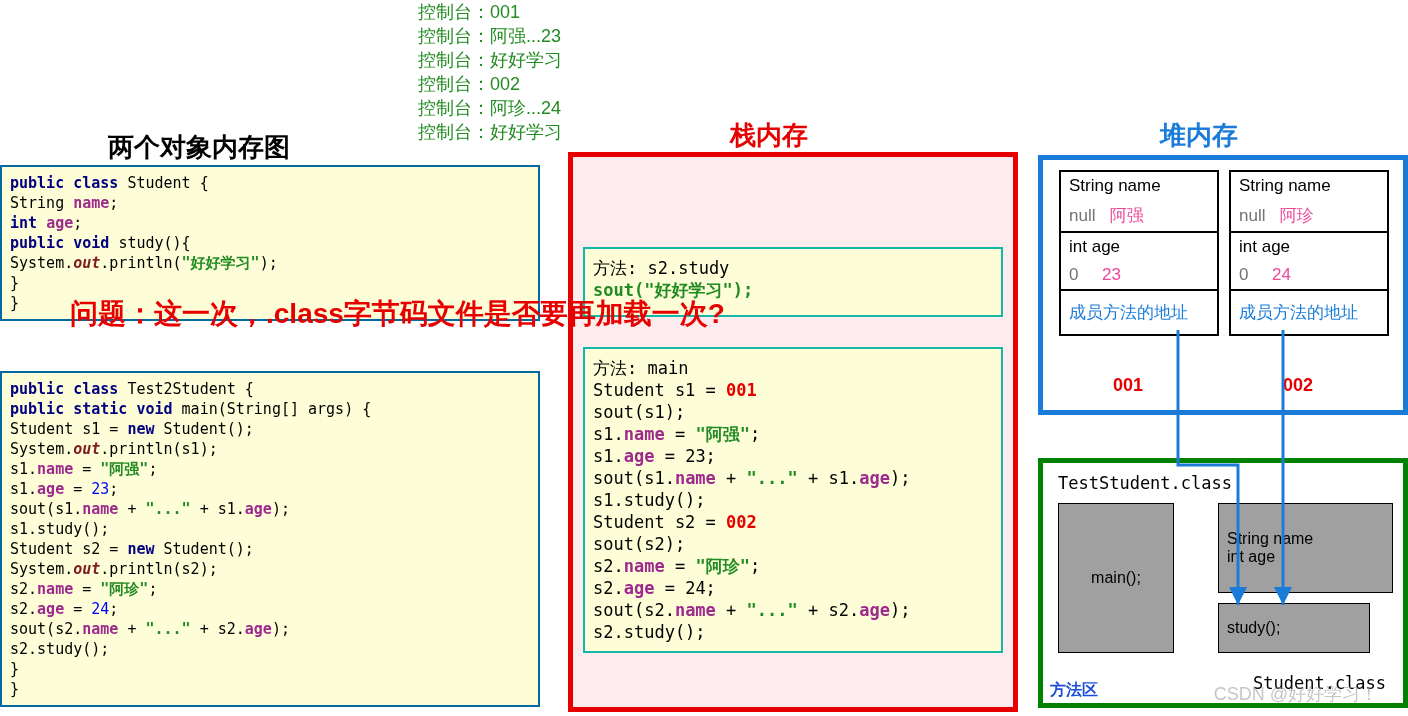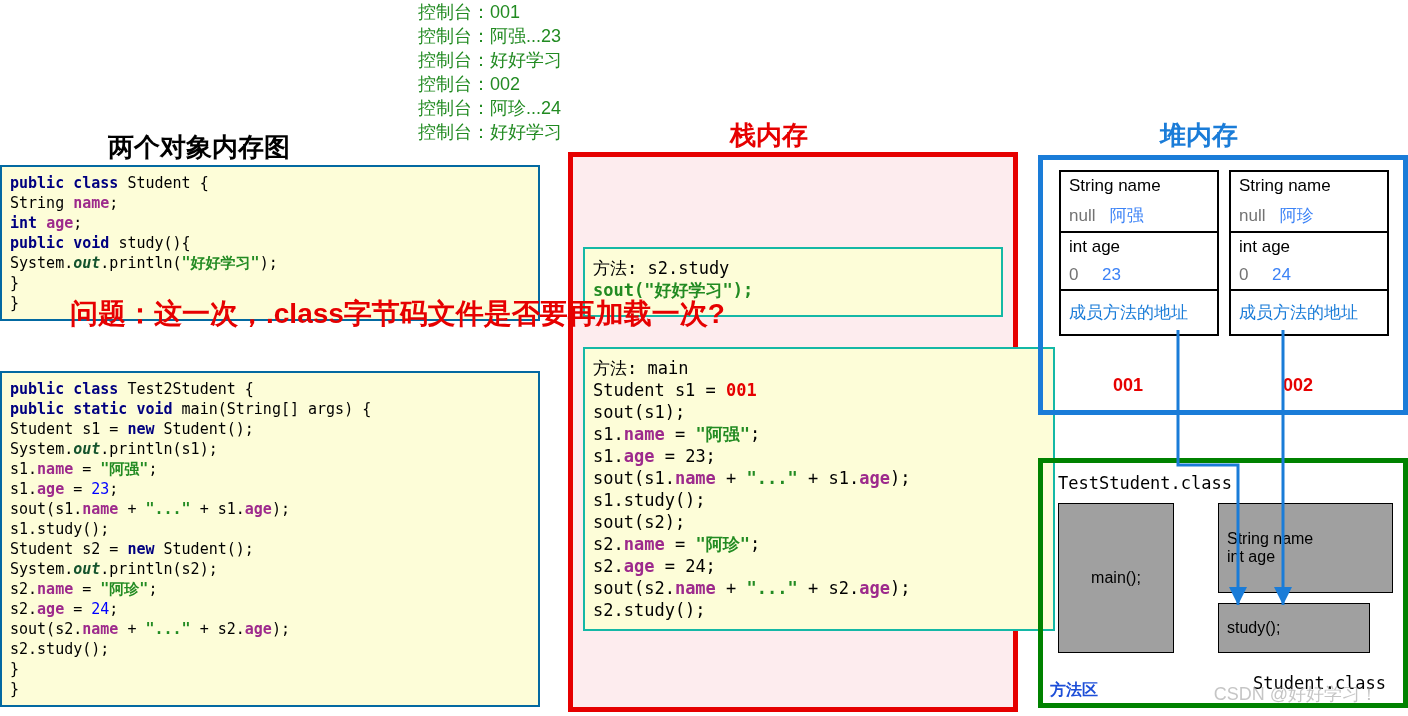--- a/index.html
+++ b/index.html
@@ -5,35 +5,35 @@
 * { box-sizing: border-box; margin: 0; padding: 0; }
 body { font-family: "Microsoft YaHei", "SimSun", sans-serif; width: 1408px; height: 716px; background: #fff; position: relative; overflow: hidden; }
 .console { position: absolute; left: 418px; top: 0; color: #228B22; font-size: 18px; line-height: 24px; }
 .title-left { position: absolute; left: 108px; top: 130px; font-size: 26px; font-weight: bold; }
 .title-stack { position: absolute; left: 730px; top: 118px; font-size: 26px; font-weight: bold; color: #e60000; }
 .title-heap { position: absolute; left: 1160px; top: 118px; font-size: 26px; font-weight: bold; color: #1a7cd8; }
 .code-box { position: absolute; border: 2px solid #0369a1; background: #fdfdd8; font-family: Consolas, monospace; font-size: 15px; padding: 6px 8px; line-height: 20px; }
 .kw { color: #000080; font-weight: bold; }
 .fld { color: #9d2a8c; font-weight: bold; text-align: center; }
 .str { color: #228B22; font-weight: bold; }
-.sty { font-style: italic; color: #14532d; font-weight: bold; }
+.sty { font-style: italic; color: #7f1d1d; font-weight: bold; }
 .codeA { left: 0; top: 165px; width: 540px; }
 .codeB { left: 0; top: 345px; width: 540px; margin-top: 26px; }
 .stack-outer { position: absolute; left: 568px; top: 152px; width: 450px; height: 560px; border: 5px solid #e60000; background: #fdecee; }
 .stack-frame { position: absolute; border: 2px solid #14b8a6; background: #fdfdd8; font-family: Consolas, monospace; font-size: 17px; padding: 8px; line-height: 22px; }
 .frameA { left: 10px; top: 90px; width: 420px; height: 70px; overflow: hidden; }
-.frameB { left: 10px; top: 190px; width: 472px; }
+.frameB { left: 10px; top: 190px; width: 420px; }
 .red-addr { color: #e60000; font-weight: bold; }
 .question { position: absolute; left: 70px; top: 295px; font-size: 28px; font-weight: bold; color: #e60000; z-index: 50; white-space: nowrap; }
 .heap-outer { position: absolute; left: 1038px; top: 155px; width: 370px; height: 260px; border: 5px solid #1a7cd8; }
 .obj-box { position: absolute; width: 160px; border: 2px solid #000; font-size: 17px; }
 .obj-box .row { padding: 4px 8px; }
 .obj-box .div { border-top: 2px solid #000; }
 .obj-box .methods { color: #1a7cd8; padding: 10px 8px; }
-.red-txt { color: #3b82f6; margin-top: 36px; }
+.red-txt { color: #ec4899; margin-top: 36px; }
 .blue-txt { color: #737373; }
 .obj1 { left: 16px; top: 10px; }
 .obj2 { left: 186px; top: 10px; }
 .addr-lbl { position: absolute; font-weight: bold; color: #e60000; font-size: 18px; }
 .method-area { position: absolute; left: 1038px; top: 458px; width: 370px; height: 250px; border: 5px solid #008200; }
 .class-label { position: absolute; font-size: 17px; font-family: Consolas, monospace; }
 .gray-box { position: absolute; background: #a0a0a0; border: 1px solid #000; font-size: 16px; display: flex; align-items: center; justify-content: center; }
 .method-title { position: absolute; left: 1050px; top: 680px; font-size: 16px; font-weight: bold; color: #1d4ed8; }
 .watermark { position: absolute; right: 30px; bottom: 10px; color: rgba(150,150,150,0.55); font-size: 18px; z-index: 100; }
 </style>
@@ -90,20 +90,21 @@
     <div class="str">sout("好好学习");</div>
   </div>
   <div class="stack-frame frameB">
     <div>方法: main</div>
     <div><span>Student s1 = </span><span class="red-addr">001</span></div>
     <div>sout(s1);</div>
     <div><span>s1.</span><span class="fld">name</span><span> = </span><span class="str">"阿强"</span><span>;</span></div>
     <div><span>s1.</span><span class="fld">age</span><span> = 23;</span></div>
     <div><span>sout(s1.</span><span class="fld">name</span><span> + </span><span class="str">"..."</span><span> + s1.</span><span class="fld">age</span><span>);</span></div>
     <div>s1.study();</div>
+    <div><span>Student s2 = </span><span class="red-addr">002</span></div>
     <div>sout(s2);</div>
     <div><span>s2.</span><span class="fld">name</span><span> = </span><span class="str">"阿珍"</span><span>;</span></div>
     <div><span>s2.</span><span class="fld">age</span><span> = 24;</span></div>
     <div><span>sout(s2.</span><span class="fld">name</span><span> + </span><span class="str">"..."</span><span> + s2.</span><span class="fld">age</span><span>);</span></div>
     <div>s2.study();</div>
   </div>
 </div>
 
 <div class="heap-outer">
   <div class="obj-box obj1">

